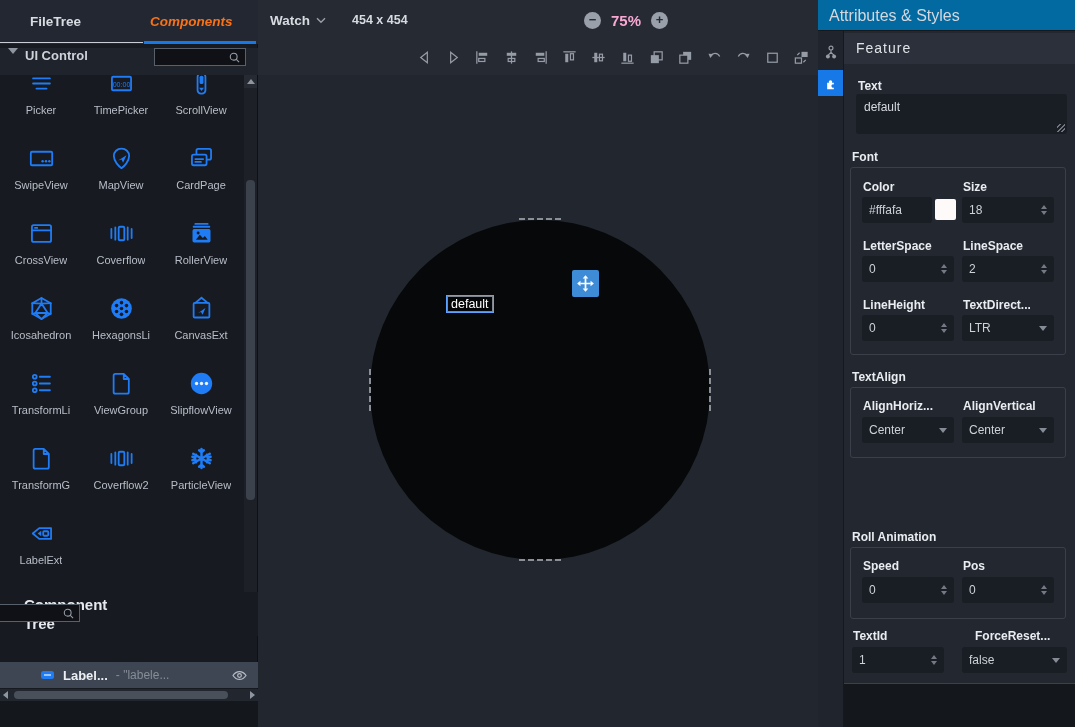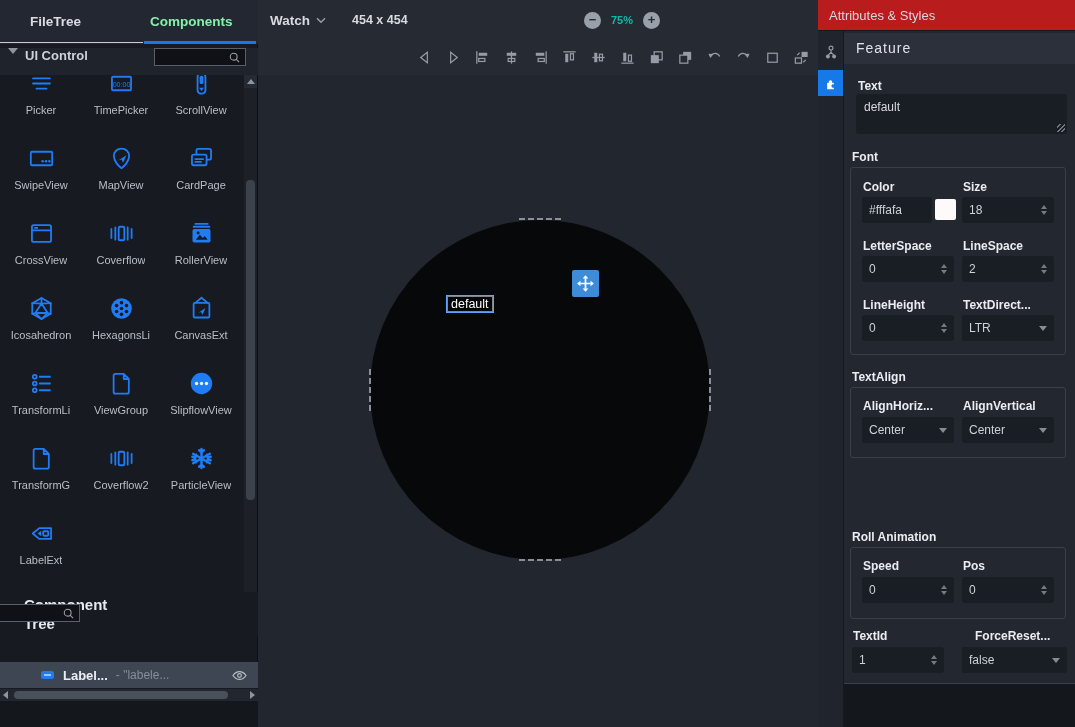--- a/index.html
+++ b/index.html
@@ -2,30 +2,30 @@
 <html><head>
 <meta charset="utf-8">
 <style>
   html,body{margin:0;padding:0;background:#0d0f13;}
   .app{position:relative;width:1075px;height:727px;overflow:hidden;
        font-family:"Liberation Sans",sans-serif;color:#c9ced6;background:#15181e;}
   .abs{position:absolute;}
   
   .tabbar{position:absolute;left:0;top:0;width:258px;height:44px;background:#232731;}
   .tab{position:absolute;top:0;height:44px;line-height:44px;font-size:13.5px;font-weight:bold;color:#d9dde3;cursor:default;}
-  .tab.active{color:#86efac;}
+  .tab.active{color:#f97316;font-style:italic;}
   .tab-line-white{position:absolute;left:0;top:42px;width:143px;height:1px;background:#c9cdd3;}
   .tab-line-blue{position:absolute;left:144px;top:41px;width:112px;height:3px;background:#1778e8;}
   .canvas-head{position:absolute;left:258px;top:0;width:560px;height:40px;background:#262a33;}
   .watch{position:absolute;left:12px;top:0;height:40px;display:flex;align-items:center;gap:6px;font-size:13.5px;font-weight:bold;color:#d7dbe1;}
   .size-label{position:absolute;left:94px;top:0;height:40px;line-height:40px;font-size:12.5px;font-weight:bold;color:#d7dbe1;}
   .zoomctl{position:absolute;left:326px;top:0;height:40px;display:flex;align-items:center;gap:10px;}
   .zbtn{width:17px;height:17px;border-radius:50%;background:#9aa0aa;color:#262a33;font-size:13px;font-weight:bold;
         line-height:16px;text-align:center;}
-  .zval{font-size:11px;font-weight:bold;color:#14b8a6;}
+  .zval{font-size:15px;font-weight:bold;color:#f9a8d4;}
   .canvas-toolbar{position:absolute;left:258px;top:40px;width:560px;height:35px;background:#262a33;
         display:flex;align-items:center;justify-content:flex-end;gap:12px;padding-right:8px;box-sizing:border-box;}
   .tbi{width:17px;height:17px;stroke:#969ca6;fill:none;stroke-width:1.3;}
   
   .canvas{position:absolute;left:258px;top:75px;width:560px;height:652px;background:#22262e;}
   .circle{position:absolute;left:112px;top:145px;width:340px;height:340px;border-radius:50%;background:#07080a;}
   .tick-h{position:absolute;width:42px;height:0;border-top:2px dashed #8b9097;}
   .tick-v{position:absolute;height:42px;width:0;border-left:2px dashed #8b9097;}
   .canvas-label{position:absolute;left:188px;top:220px;padding:1px 4px;font-size:12.5px;color:#ffffff;
         border:1px solid #5ba3ff;box-shadow:inset 0 0 0 1px rgba(225,238,255,.55);background:rgba(0,0,0,.25);}
@@ -58,22 +58,22 @@
   .dark-strip{position:absolute;background:#14171c;}
   
   .tri{width:0;height:0;display:inline-block;}
   .tri.down{border-left:5px solid transparent;border-right:5px solid transparent;border-top:6px solid #8f959e;}
   .tri.up-s{border-left:4px solid transparent;border-right:4px solid transparent;border-bottom:5px solid #8f959e;}
   .tri.down-s{border-left:4px solid transparent;border-right:4px solid transparent;border-top:5px solid #8f959e;}
   .tri.left-s{border-top:4px solid transparent;border-bottom:4px solid transparent;border-right:5px solid #8f959e;}
   .tri.right-s{border-top:4px solid transparent;border-bottom:4px solid transparent;border-left:5px solid #8f959e;}
   
   .right{position:absolute;left:818px;top:0;width:257px;height:727px;background:#23272f;}
-  .attr-head{position:absolute;left:0;top:0;width:257px;height:31px;background:#b91c1c;border-bottom:1px solid #15181d;
-        line-height:31px;padding-left:11px;box-sizing:border-box;font-size:13px;color:#d4d8de;}
+  .attr-head{position:absolute;left:0;top:0;width:257px;height:31px;background:#0369a1;border-bottom:1px solid #15181d;
+        line-height:31px;padding-left:11px;box-sizing:border-box;font-size:16px;color:#d4d8de;}
   .strip{position:absolute;left:0;top:31px;width:25px;height:696px;background:#20242c;border-right:1px solid #15181d;}
   .strip-tab{position:absolute;left:0;width:25px;height:26px;display:flex;align-items:center;justify-content:center;}
   .strip-tab.active{background:#1778e8;}
   .rcontent{position:absolute;left:26px;top:31px;width:231px;height:696px;}
   .feature-band{position:absolute;left:0;top:2px;width:231px;height:31px;background:#2b303a;line-height:31px;
         padding-left:12px;box-sizing:border-box;font-size:14px;color:#dfe3e8;letter-spacing:1px;}
   .flabel{position:absolute;font-size:12px;font-weight:bold;color:#e9ecf1;white-space:nowrap;}
   .glabel{position:absolute;font-size:12px;font-weight:bold;color:#e9ecf1;}
   .gbox{position:absolute;border:1px solid #3a3f49;border-radius:3px;}
   .ctrl{position:absolute;height:26px;background:#191d24;border-radius:3px;display:flex;align-items:center;

